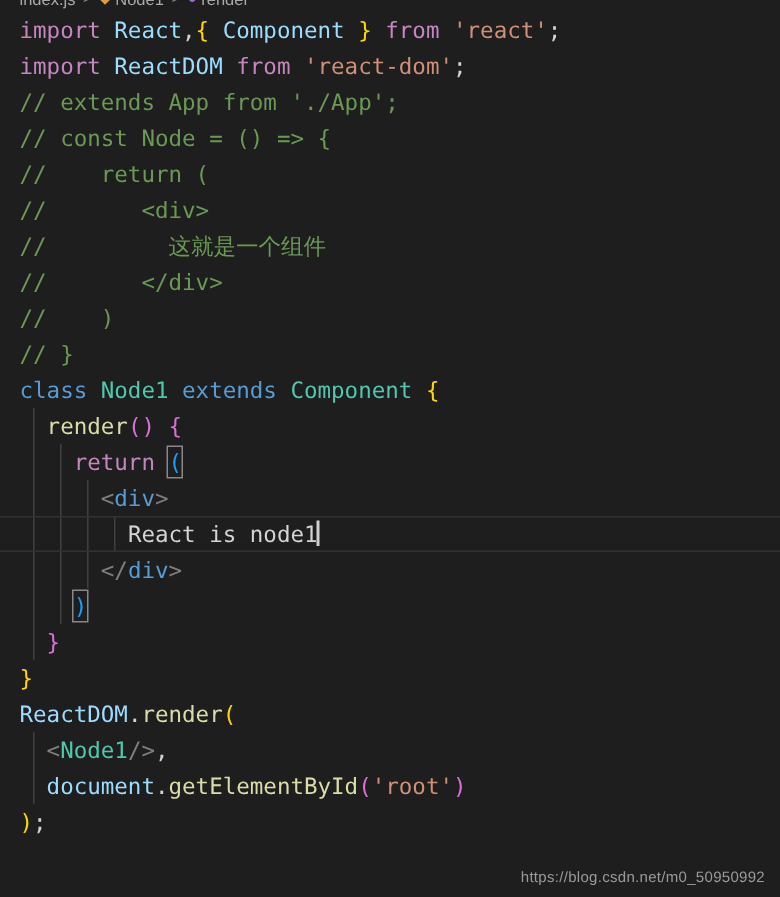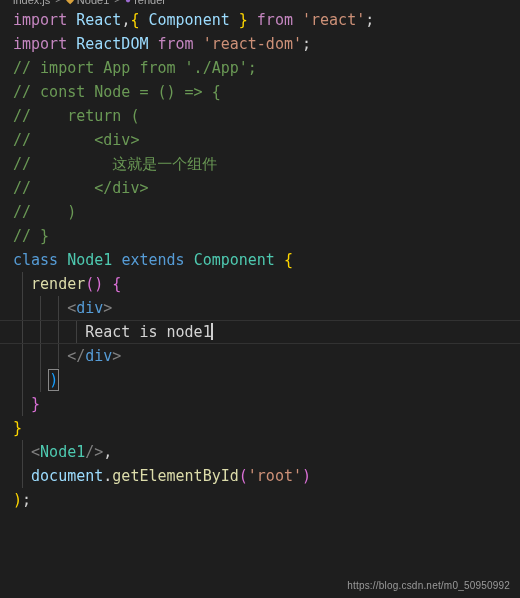--- a/index.html
+++ b/index.html
@@ -126,53 +126,55 @@
     <span>render</span>
   </span>
 </div>
 
 <div id="editor">
 
   <div class="line"><span class="kw">import</span> <span class="var">React</span><span class="pun">,</span><span class="br-y">{</span> <span class="var">Component</span> <span class="br-y">}</span> <span class="kw">from</span> <span class="str">'react'</span><span class="pun">;</span></div>
 
   <div class="line"><span class="kw">import</span> <span class="var">ReactDOM</span> <span class="kw">from</span> <span class="str">'react-dom'</span><span class="pun">;</span></div>
 
-  <div class="line"><span class="cmt">// import App from './App';</span></div>
+  <div class="line"><span class="cmt">// extends App from './App';</span></div>
 
   <div class="line"><span class="cmt">// const Node = () =&gt; {</span></div>
 
   <div class="line"><span class="cmt">//    return (</span></div>
 
   <div class="line"><span class="cmt">//       &lt;div&gt;</span></div>
 
   <div class="line"><span class="cmt">//         这就是一个组件</span></div>
 
   <div class="line"><span class="cmt">//       &lt;/div&gt;</span></div>
 
   <div class="line"><span class="cmt">//    )</span></div>
 
   <div class="line"><span class="cmt">// }</span></div>
 
   <div class="line"><span class="kw2">class</span> <span class="type">Node1</span> <span class="kw2">extends</span> <span class="type">Component</span> <span class="br-y">{</span></div>
 
   <div class="line"><span class="guide" style="left:22px"></span>  <span class="fn">render</span><span class="br-p">(</span><span class="br-p">)</span> <span class="br-p">{</span></div>
 
+  <div class="line"><span class="guide" style="left:22px"></span><span class="guide" style="left:40px"></span>    <span class="kw">return</span> <span class="br-b brmatch">(</span></div>
 
   <div class="line"><span class="guide" style="left:22px"></span><span class="guide" style="left:40px"></span><span class="guide" style="left:58px"></span>      <span class="tag">&lt;</span><span class="kw2">div</span><span class="tag">&gt;</span></div>
 
   <div class="line current"><span class="guide" style="left:22px"></span><span class="guide" style="left:40px"></span><span class="guide" style="left:58px"></span><span class="guide" style="left:76px"></span>        <span class="txt">React is node1</span><span class="cursor"></span></div>
 
   <div class="line"><span class="guide" style="left:22px"></span><span class="guide" style="left:40px"></span><span class="guide" style="left:58px"></span>      <span class="tag">&lt;/</span><span class="kw2">div</span><span class="tag">&gt;</span></div>
 
   <div class="line"><span class="guide" style="left:22px"></span><span class="guide" style="left:40px"></span>    <span class="br-b brmatch">)</span></div>
 
   <div class="line"><span class="guide" style="left:22px"></span>  <span class="br-p">}</span></div>
 
   <div class="line"><span class="br-y">}</span></div>
 
+  <div class="line"><span class="var">ReactDOM</span><span class="pun">.</span><span class="fn">render</span><span class="br-y">(</span></div>
 
 
   <div class="line"><span class="guide" style="left:22px"></span>  <span class="tag">&lt;</span><span class="type">Node1</span><span class="tag">/&gt;</span><span class="pun">,</span></div>
 
   <div class="line"><span class="guide" style="left:22px"></span>  <span class="var">document</span><span class="pun">.</span><span class="fn">getElementById</span><span class="br-p">(</span><span class="str">'root'</span><span class="br-p">)</span></div>
 
   <div class="line"><span class="br-y">)</span><span class="pun">;</span></div>
 
 </div>
 

